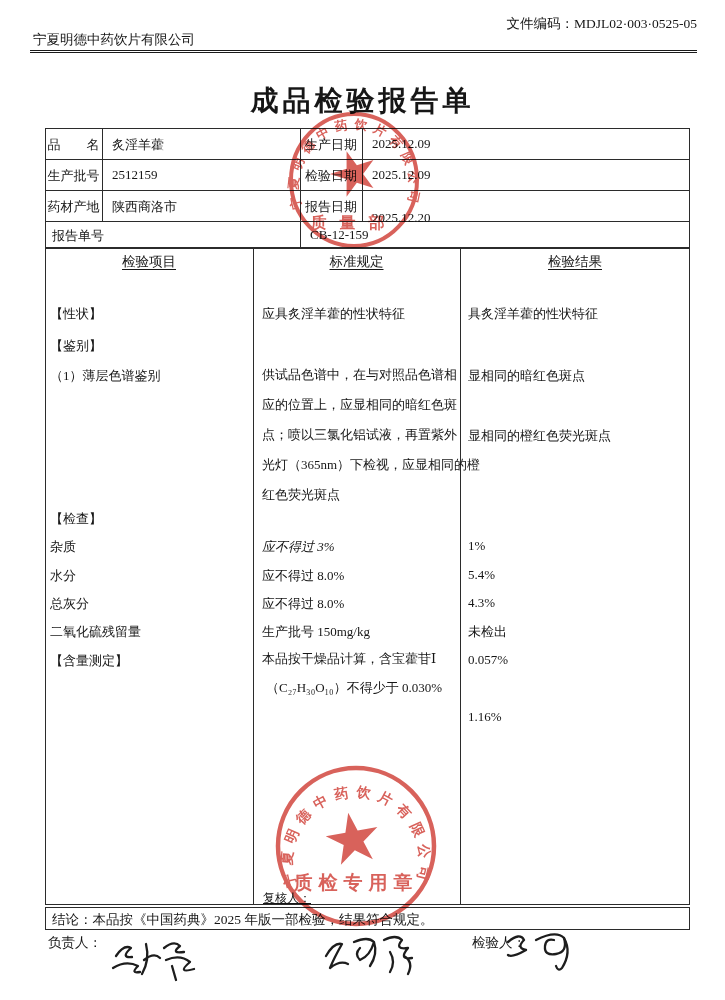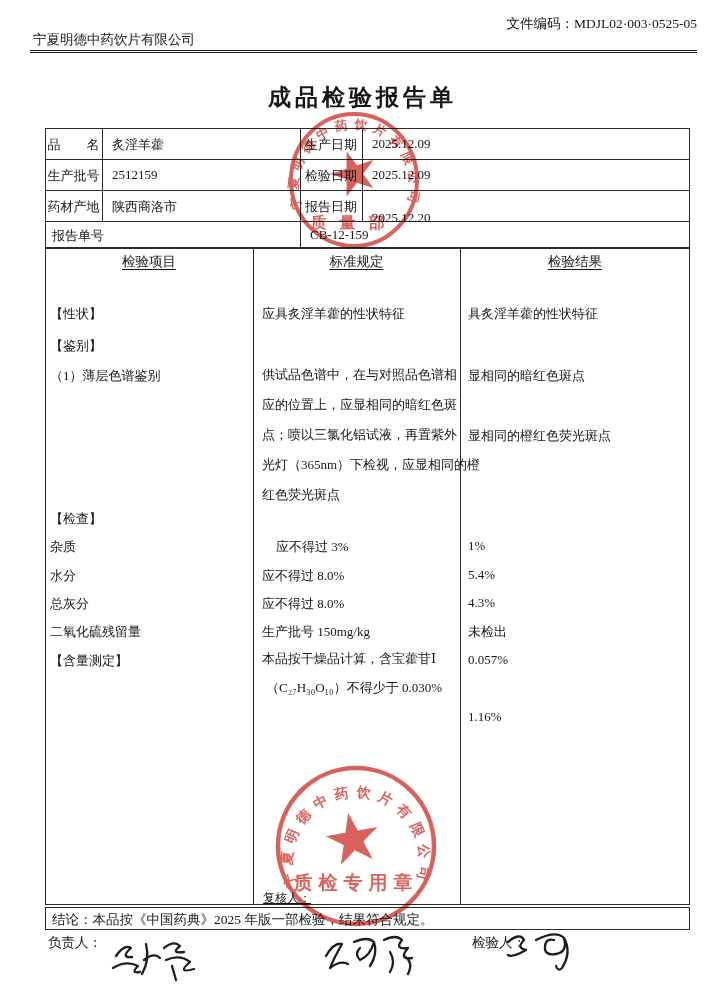--- a/index.html
+++ b/index.html
@@ -7,21 +7,21 @@
     position:relative;width:725px;height:1000px;background:#ffffff;
     font-family:"Liberation Serif","DejaVu Serif",serif;color:#161616;
     overflow:hidden;font-size:13px;
   }
   .abs{position:absolute;white-space:nowrap;}
   .hline{position:absolute;background:#2b2b2b;height:1px;}
   .vline{position:absolute;background:#2b2b2b;width:1px;}
   .box{position:absolute;border:1.5px solid #2b2b2b;box-sizing:border-box;background:transparent;}
   .colhead{font-size:13.5px;text-decoration:underline;text-underline-offset:3px;}
   .center{text-align:center;}
-  .title{font-size:23px;font-weight:bold;letter-spacing:4px;}
+  .title{font-size:28px;font-weight:bold;letter-spacing:4px;}
   .lineblock div{height:30px;line-height:30px;}
   .assayblock div{height:28.5px;line-height:28.5px;}
   .stamp{position:absolute;opacity:0.8;mix-blend-mode:multiply;pointer-events:none;}
   .sig{position:absolute;pointer-events:none;}
   .sig path{fill:none;stroke:#1d1d1d;stroke-width:2.3;stroke-linecap:round;stroke-linejoin:round;}
 </style>
 </head>
 <body>
 
 <div class="page">
@@ -81,21 +81,21 @@
     <div>点；喷以三氯化铝试液，再置紫外</div>
     <div>光灯（365nm）下检视，应显相同的橙</div>
     <div>红色荧光斑点</div>
   </div>
   <div class="abs" style="left:468px;top:367px;">显相同的暗红色斑点</div>
   <div class="abs" style="left:468px;top:427px;">显相同的橙红色荧光斑点</div>
 
   <div class="abs" style="left:50px;top:510px;">【检查】</div>
 
   <div class="abs" style="left:50px;top:538px;">杂质</div>
-  <div class="abs" style="left:276px;top:538px;">应不得过 3%</div>
+  <div class="abs" style="left:262px;top:538px;font-style:italic;">应不得过 3%</div>
   <div class="abs" style="left:468px;top:538px;">1%</div>
 
   <div class="abs" style="left:50px;top:567px;">水分</div>
   <div class="abs" style="left:262px;top:567px;">应不得过 8.0%</div>
   <div class="abs" style="left:468px;top:567px;">5.4%</div>
 
   <div class="abs" style="left:50px;top:595px;">总灰分</div>
   <div class="abs" style="left:262px;top:595px;">应不得过 8.0%</div>
   <div class="abs" style="left:468px;top:595px;">4.3%</div>
 

